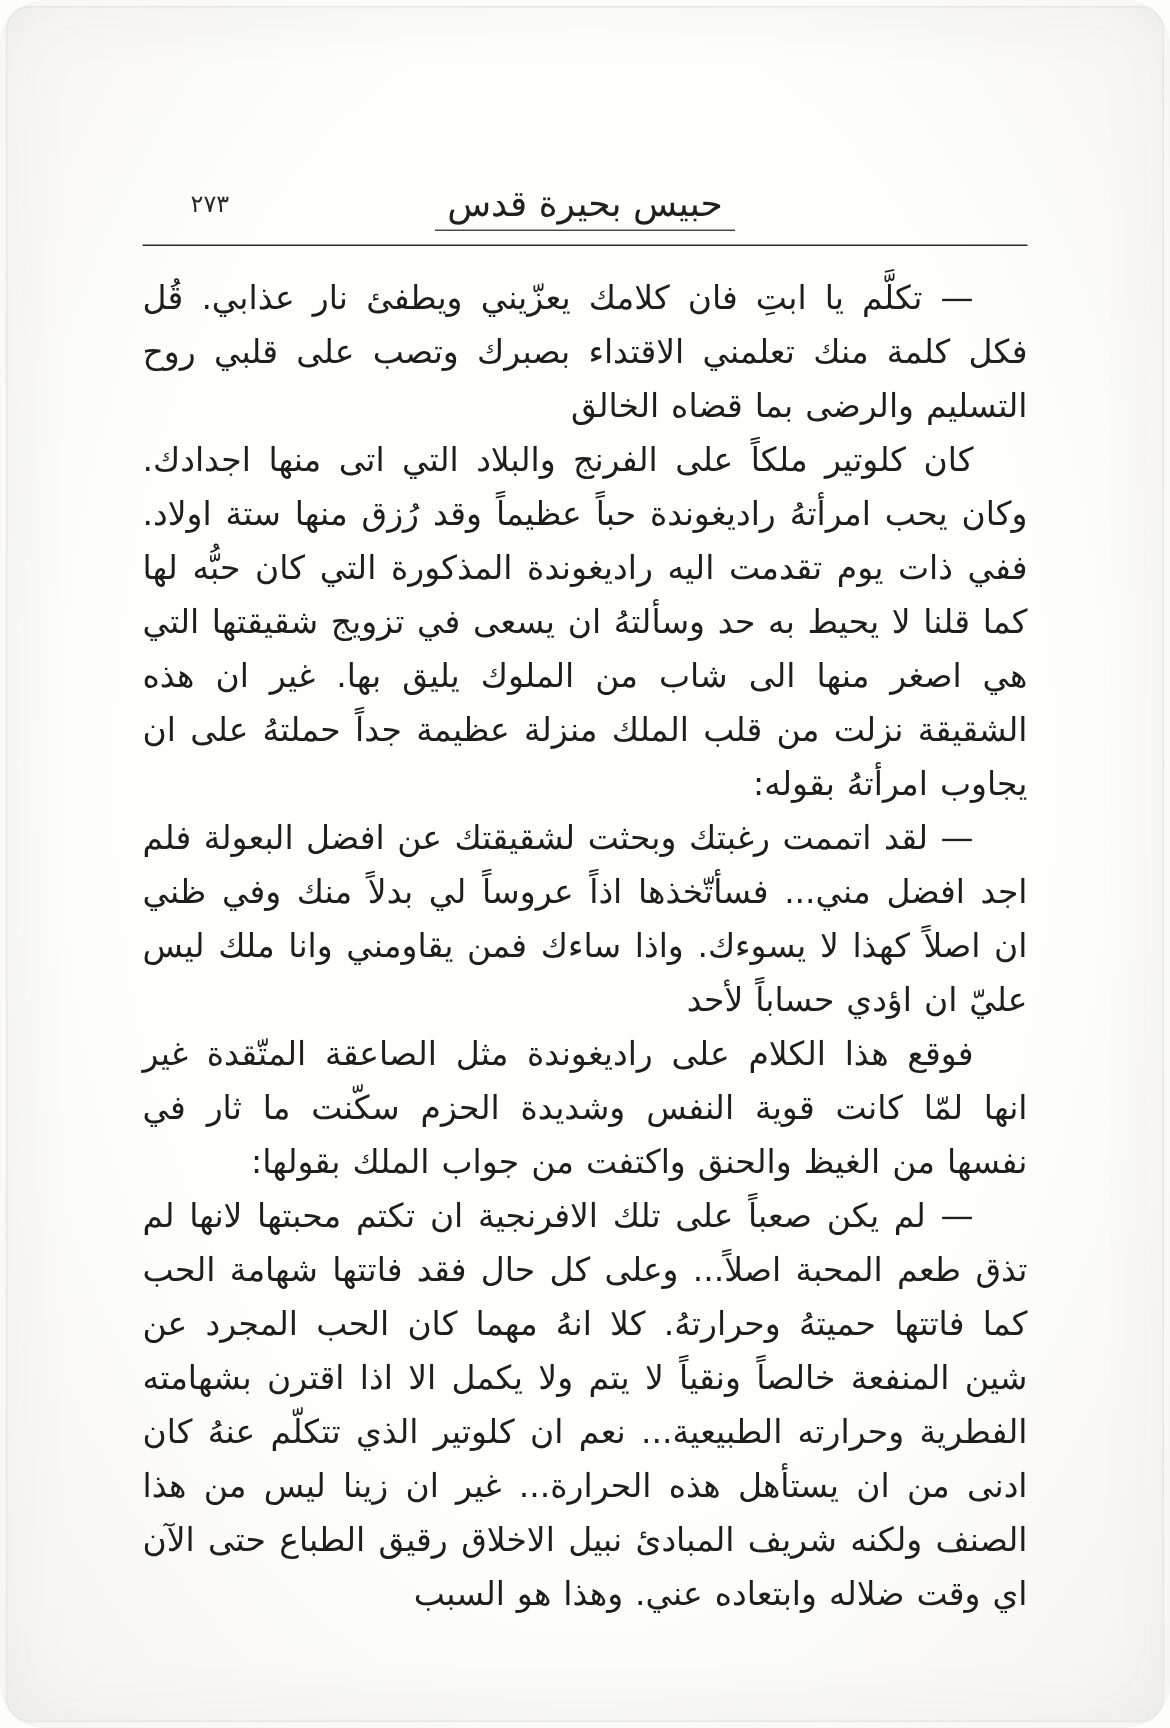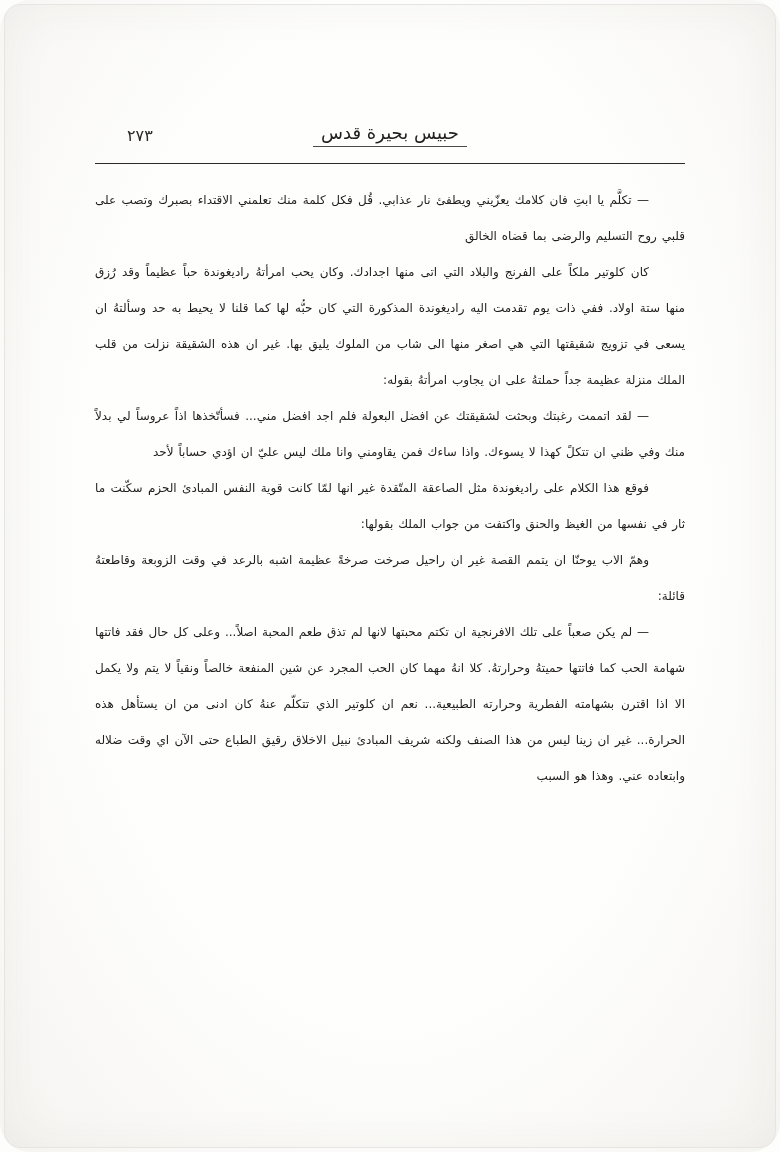--- a/index.html
+++ b/index.html
@@ -39,38 +39,38 @@
   .page-number {
     position: absolute;
     left: 32px;
     top: 4px;
     font-size: 16px;
     letter-spacing: 1px;
     color: #2a2825;
   }
   .page-title {
     display: inline-block;
-    font-size: 18px;
+    font-size: 24px;
     padding: 0 8px 3px 8px;
     border-bottom: 1px solid #4c4a45;
     color: #22201c;
   }
   .header-rule {
     border: 0;
     border-top: 1.5px solid #2c2a26;
     margin: 7px 0 0 0;
   }
   .text-block {
     margin-top: 18px;
   }
   .para {
     margin: 0;
     direction: rtl;
     text-align: justify;
-    font-size: 12px;
+    font-size: 22px;
     line-height: 36px;
     text-indent: 36px;
     word-spacing: 1px;
     color: #201e1a;
   }
 </style>
 </head>
 <body>
 
 <div class="scan-page">
@@ -79,18 +79,17 @@
   <header class="page-header">
     <span class="page-number">٢٧٣</span>
     <span class="page-title">حبيس بحيرة قدس</span>
   </header>
 
   <hr class="header-rule">
 
   <main class="text-block">
     <p class="para">— تكلَّم يا ابتِ فان كلامك يعزّيني ويطفئ نار عذابي. قُل فكل كلمة منك تعلمني الاقتداء بصبرك وتصب على قلبي روح التسليم والرضى بما قضاه الخالق</p>
     <p class="para">كان كلوتير ملكاً على الفرنج والبلاد التي اتى منها اجدادك. وكان يحب امرأتهُ راديغوندة حباً عظيماً وقد رُزق منها ستة اولاد. ففي ذات يوم تقدمت اليه راديغوندة المذكورة التي كان حبُّه لها كما قلنا لا يحيط به حد وسألتهُ ان يسعى في تزويج شقيقتها التي هي اصغر منها الى شاب من الملوك يليق بها. غير ان هذه الشقيقة نزلت من قلب الملك منزلة عظيمة جداً حملتهُ على ان يجاوب امرأتهُ بقوله:</p>
-    <p class="para">— لقد اتممت رغبتك وبحثت لشقيقتك عن افضل البعولة فلم اجد افضل مني... فسأتّخذها اذاً عروساً لي بدلاً منك وفي ظني ان تتكلً كهذا لا يسوءك. واذا ساءك فمن يقاومني وانا ملك ليس عليّ ان اؤدي حساباً لأحد</p>
-    <p class="para">فوقع هذا الكلام على راديغوندة مثل الصاعقة المتّقدة غير انها لمّا كانت قوية النفس المبادئ الحزم سكّنت ما ثار في نفسها من الغيظ والحنق واكتفت من جواب الملك بقولها:</p>
-    <p class="para">وهمّ الاب يوحنّا ان يتمم القصة غير ان راحيل صرخت صرخةً عظيمة اشبه بالرعد في وقت الزوبعة وقاطعتهُ قائلة:</p>
+    <p class="para">— لقد اتممت رغبتك وبحثت لشقيقتك عن افضل البعولة فلم اجد افضل مني... فسأتّخذها اذاً عروساً لي بدلاً منك وفي ظني ان اصلاً كهذا لا يسوءك. واذا ساءك فمن يقاومني وانا ملك ليس عليّ ان اؤدي حساباً لأحد</p>
+    <p class="para">فوقع هذا الكلام على راديغوندة مثل الصاعقة المتّقدة غير انها لمّا كانت قوية النفس وشديدة الحزم سكّنت ما ثار في نفسها من الغيظ والحنق واكتفت من جواب الملك بقولها:</p>
     <p class="para">— لم يكن صعباً على تلك الافرنجية ان تكتم محبتها لانها لم تذق طعم المحبة اصلاً... وعلى كل حال فقد فاتتها شهامة الحب كما فاتتها حميتهُ وحرارتهُ. كلا انهُ مهما كان الحب المجرد عن شين المنفعة خالصاً ونقياً لا يتم ولا يكمل الا اذا اقترن بشهامته الفطرية وحرارته الطبيعية... نعم ان كلوتير الذي تتكلّم عنهُ كان ادنى من ان يستأهل هذه الحرارة... غير ان زينا ليس من هذا الصنف ولكنه شريف المبادئ نبيل الاخلاق رقيق الطباع حتى الآن اي وقت ضلاله وابتعاده عني. وهذا هو السبب</p>
   </main>
 </div>
 
 </body></html>

